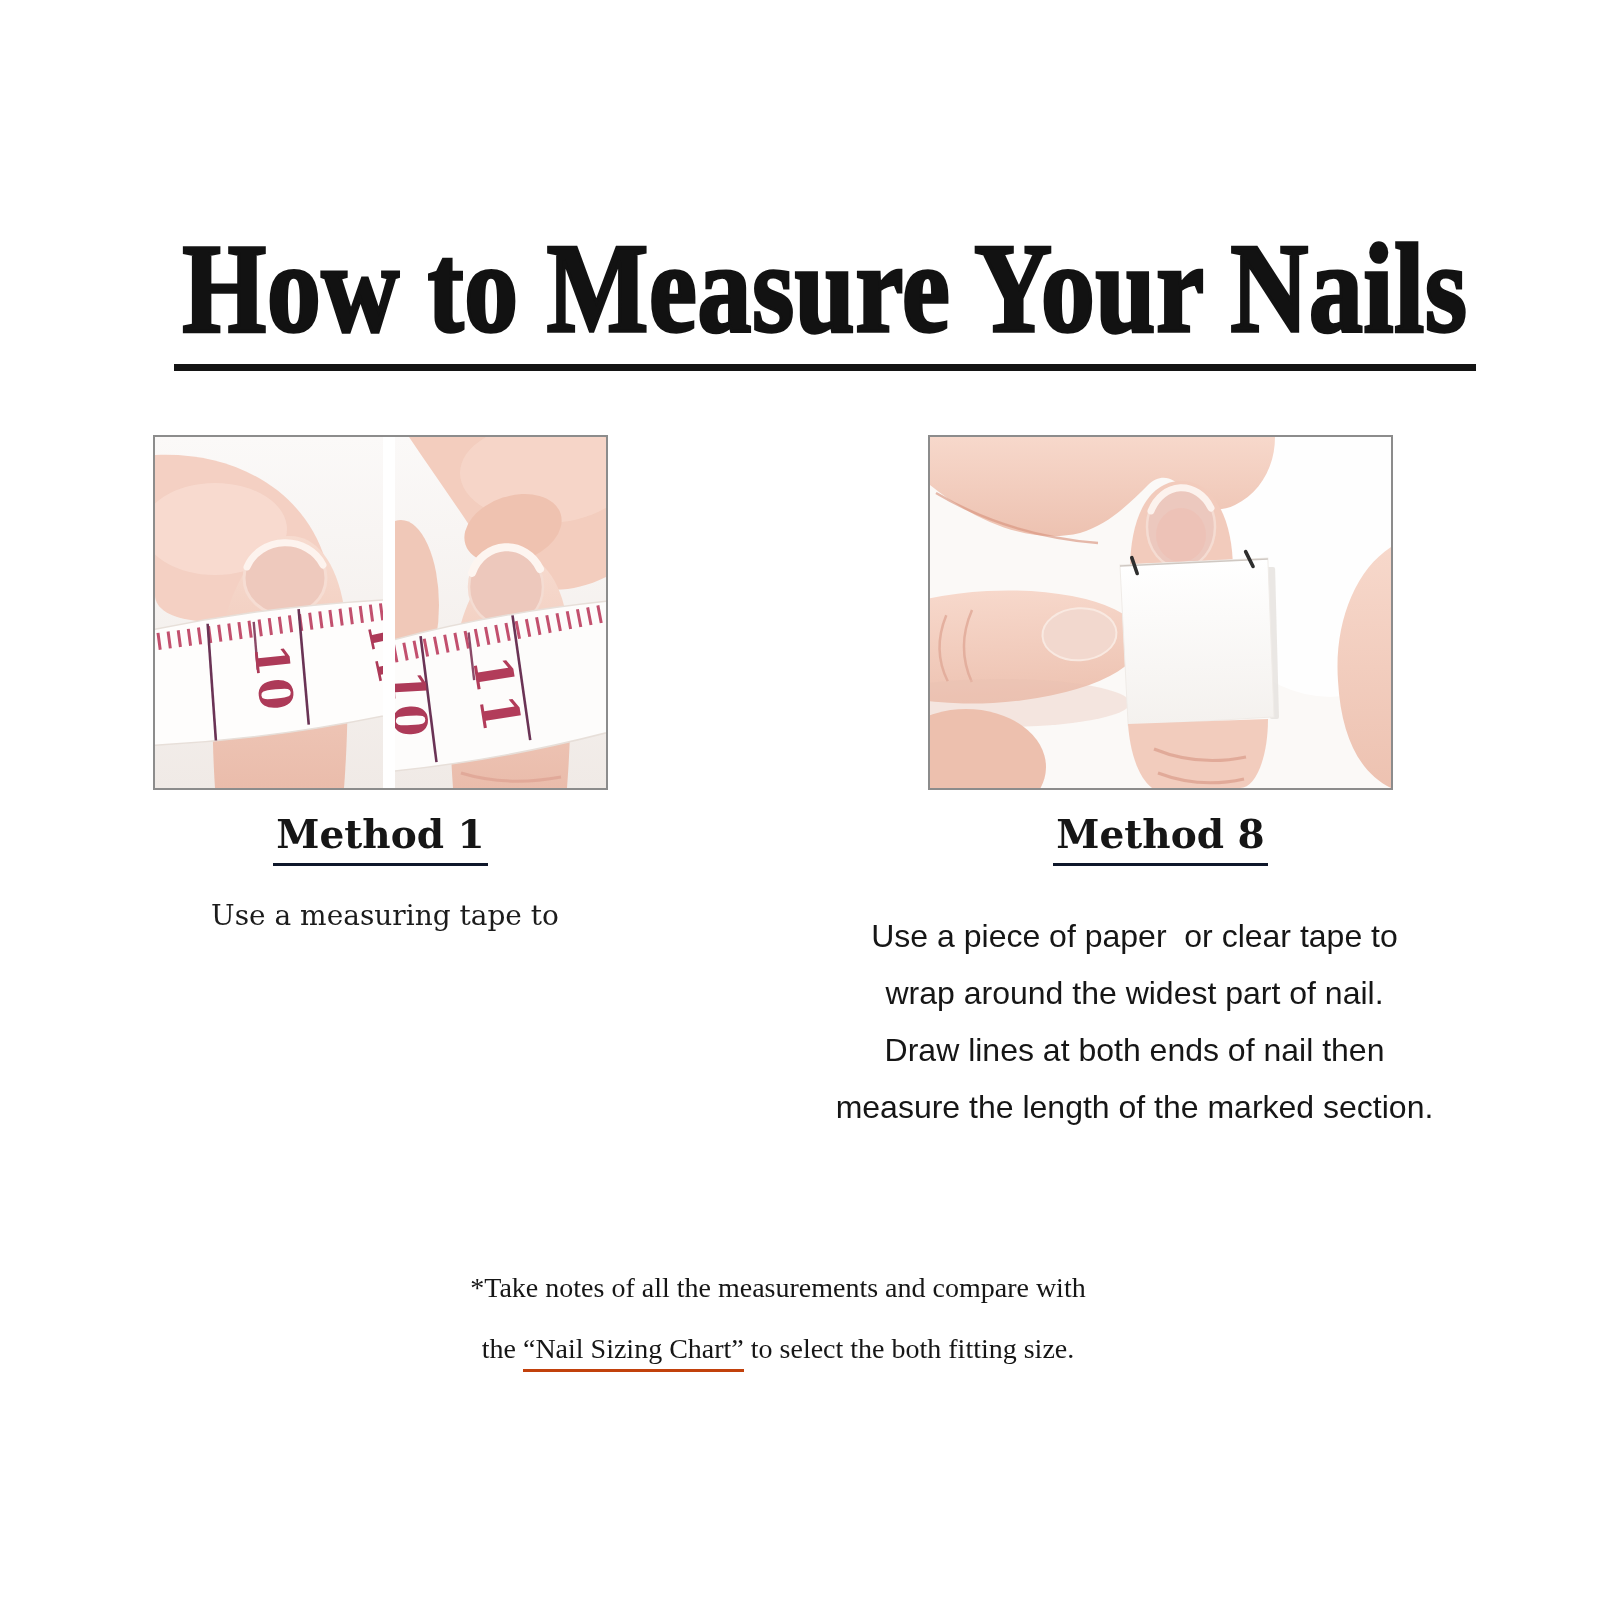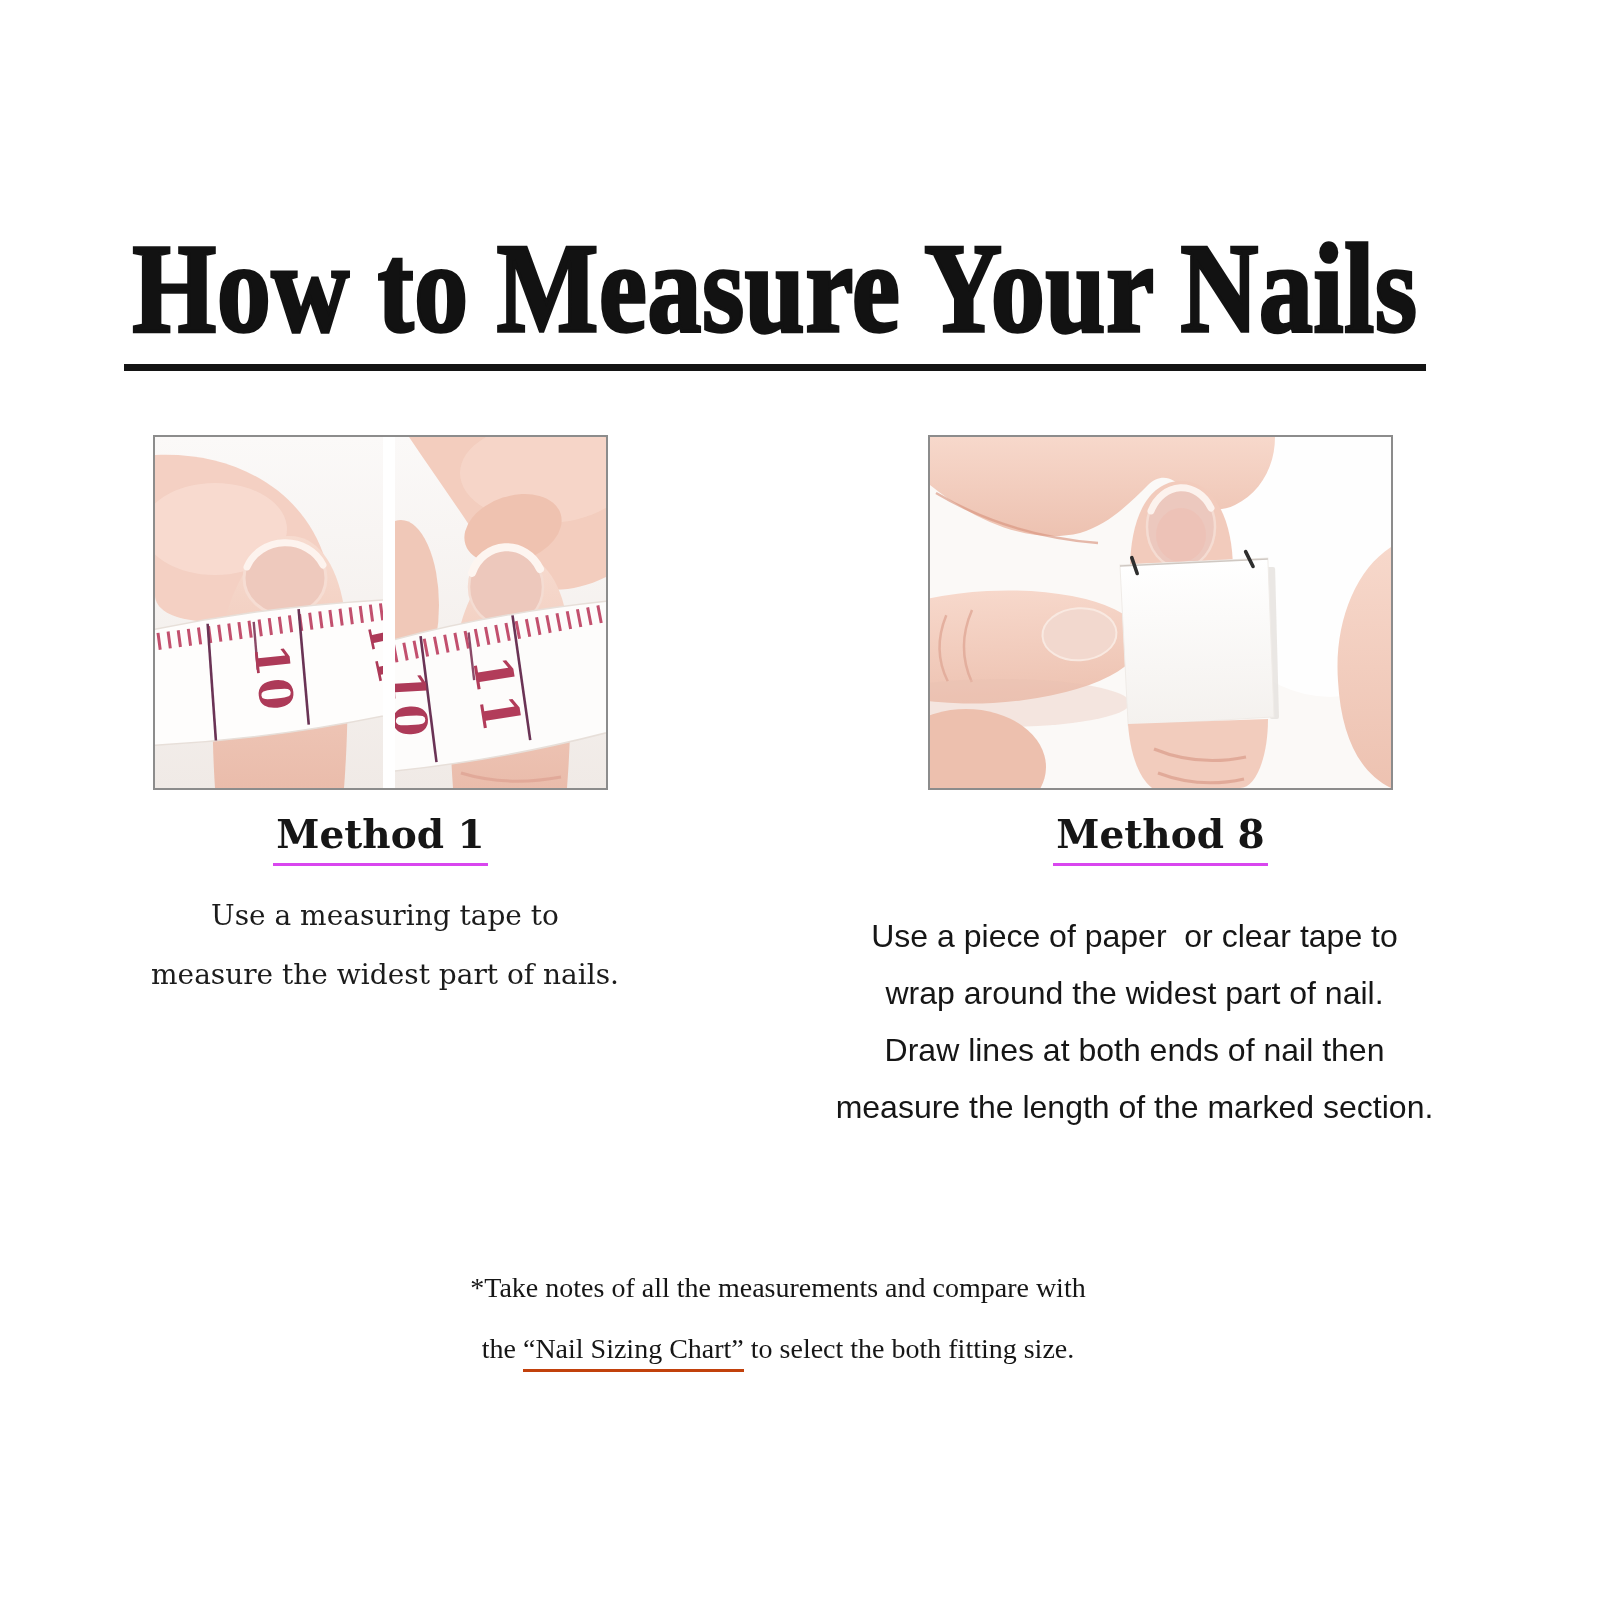--- a/index.html
+++ b/index.html
@@ -1,37 +1,37 @@
 <!DOCTYPE html>
 <html><head>
 <meta charset="utf-8">
 <style>
   html,body{margin:0;padding:0;background:#ffffff;}
   .canvas{position:relative;width:1600px;height:1600px;background:#ffffff;overflow:hidden;
           font-family:"Liberation Serif",serif;color:#1a1a1a;margin:0 auto;}
 
   
-  .title-wrap{position:absolute;top:224px;left:0;right:0;text-align:left;}
+  .title-wrap{position:absolute;top:224px;left:0;right:0;text-align:right;}
   .title-text{display:inline-block;font-family:"Liberation Serif",serif;font-weight:700;
               font-size:128px;line-height:1;color:#121212;-webkit-text-stroke:3.5px #121212;
               letter-spacing:1px;padding:0 10px 12px 10px;border-bottom:7px solid #141414;
               transform:scaleX(.84);transform-origin:center;white-space:nowrap;}
 
   
   .photo{position:absolute;border:2px solid #8c8c8c;box-sizing:border-box;background:#f7f4f2;}
   .photo svg{display:block;width:100%;height:100%;}
   .photo-1{left:153px;top:435px;width:455px;height:355px;}
   .photo-2{left:928px;top:435px;width:465px;height:355px;}
 
   
   .mlabel-wrap{position:absolute;text-align:center;}
   .mlabel-1{left:153px;width:455px;top:812px;}
   .mlabel-2{left:928px;width:465px;top:812px;}
   .mlabel{display:inline-block;font-family:"DejaVu Serif",serif;font-weight:700;font-size:39px;
-          line-height:1.15;padding:0 3px 6px 3px;border-bottom:3px solid #d946ef;color:#161616;}
+          line-height:1.15;padding:0 3px 6px 3px;border-bottom:3px solid #0f172a;color:#161616;}
 
   
   .bodytext{position:absolute;text-align:center;}
   .bodyline{white-space:pre-wrap;}
   .m1-text{left:60px;width:650px;top:886px;font-family:"DejaVu Serif",serif;
            font-size:28px;line-height:59px;color:#1c1c1c;}
   .m2-text{left:732px;width:805px;top:908px;font-family:Liberation Sans, sans-serif;
            font-size:32px;line-height:57px;color:#161616;}
 
   
@@ -163,21 +163,20 @@
 
   <div class="mlabel-wrap mlabel-1">
     <span class="mlabel">Method 1</span>
   </div>
   <div class="mlabel-wrap mlabel-2">
     <span class="mlabel">Method 8</span>
   </div>
 
   <div class="bodytext m1-text">
     <div class="bodyline">Use a measuring tape to</div>
-    <div class="bodyline">measure the widest part of nails.</div>
   </div>
 
   <div class="bodytext m2-text">
     <div class="bodyline">Use a piece of paper  or clear tape to</div>
     <div class="bodyline">wrap around the widest part of nail.</div>
     <div class="bodyline">Draw lines at both ends of nail then</div>
     <div class="bodyline">measure the length of the marked section.</div>
   </div>
 
   <div class="footnote">

